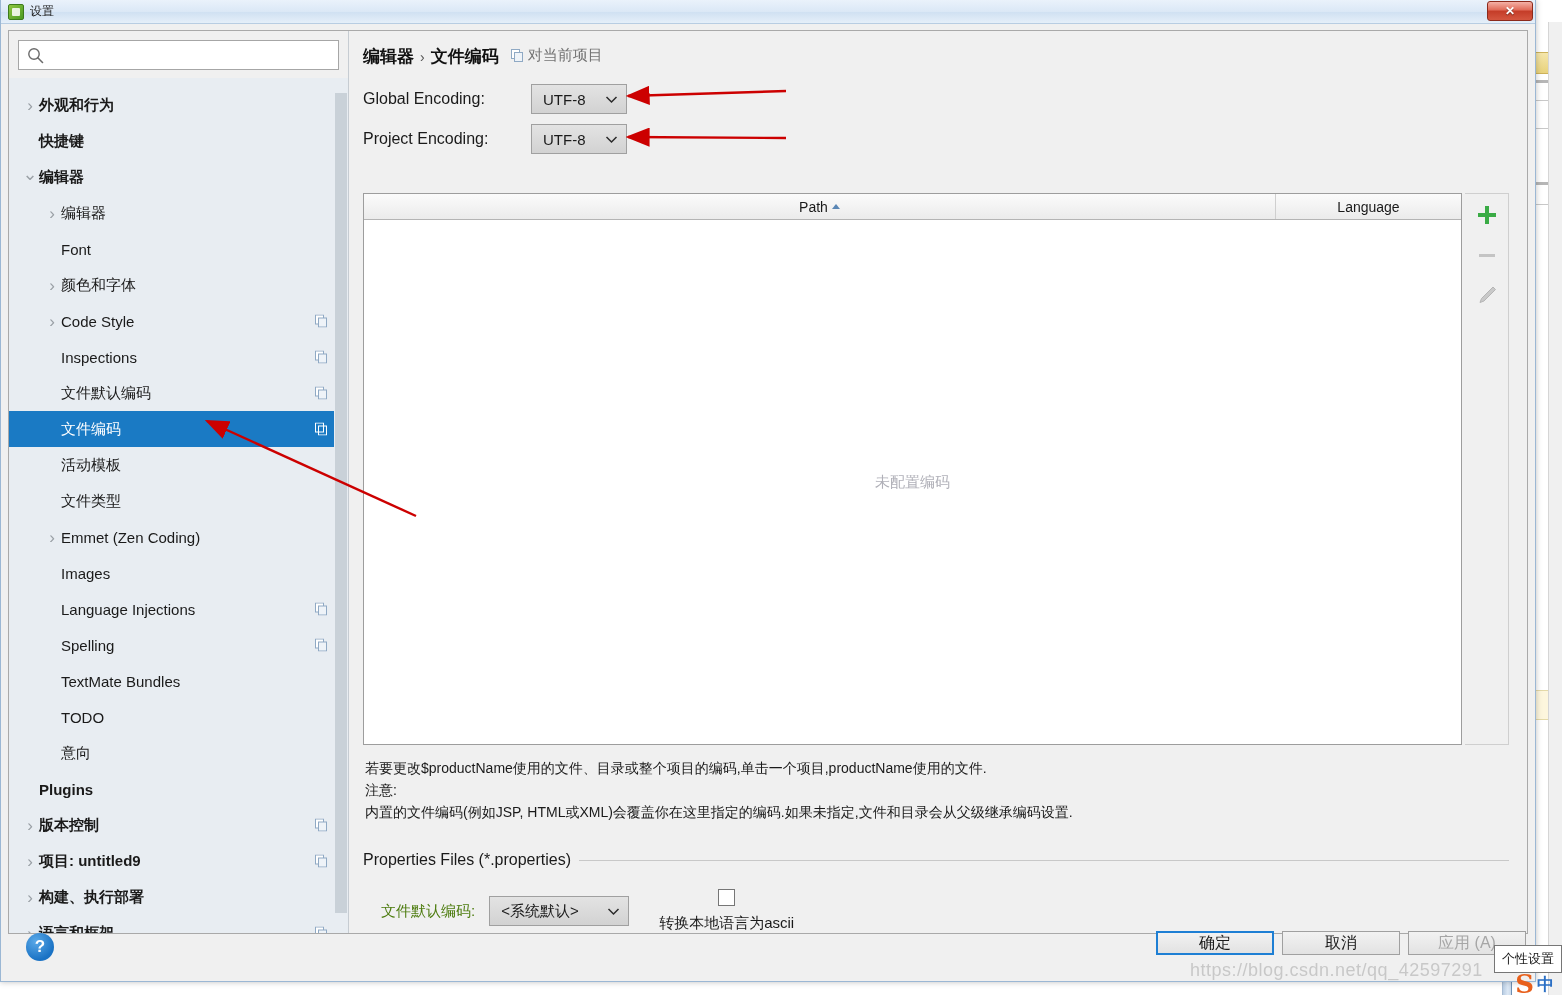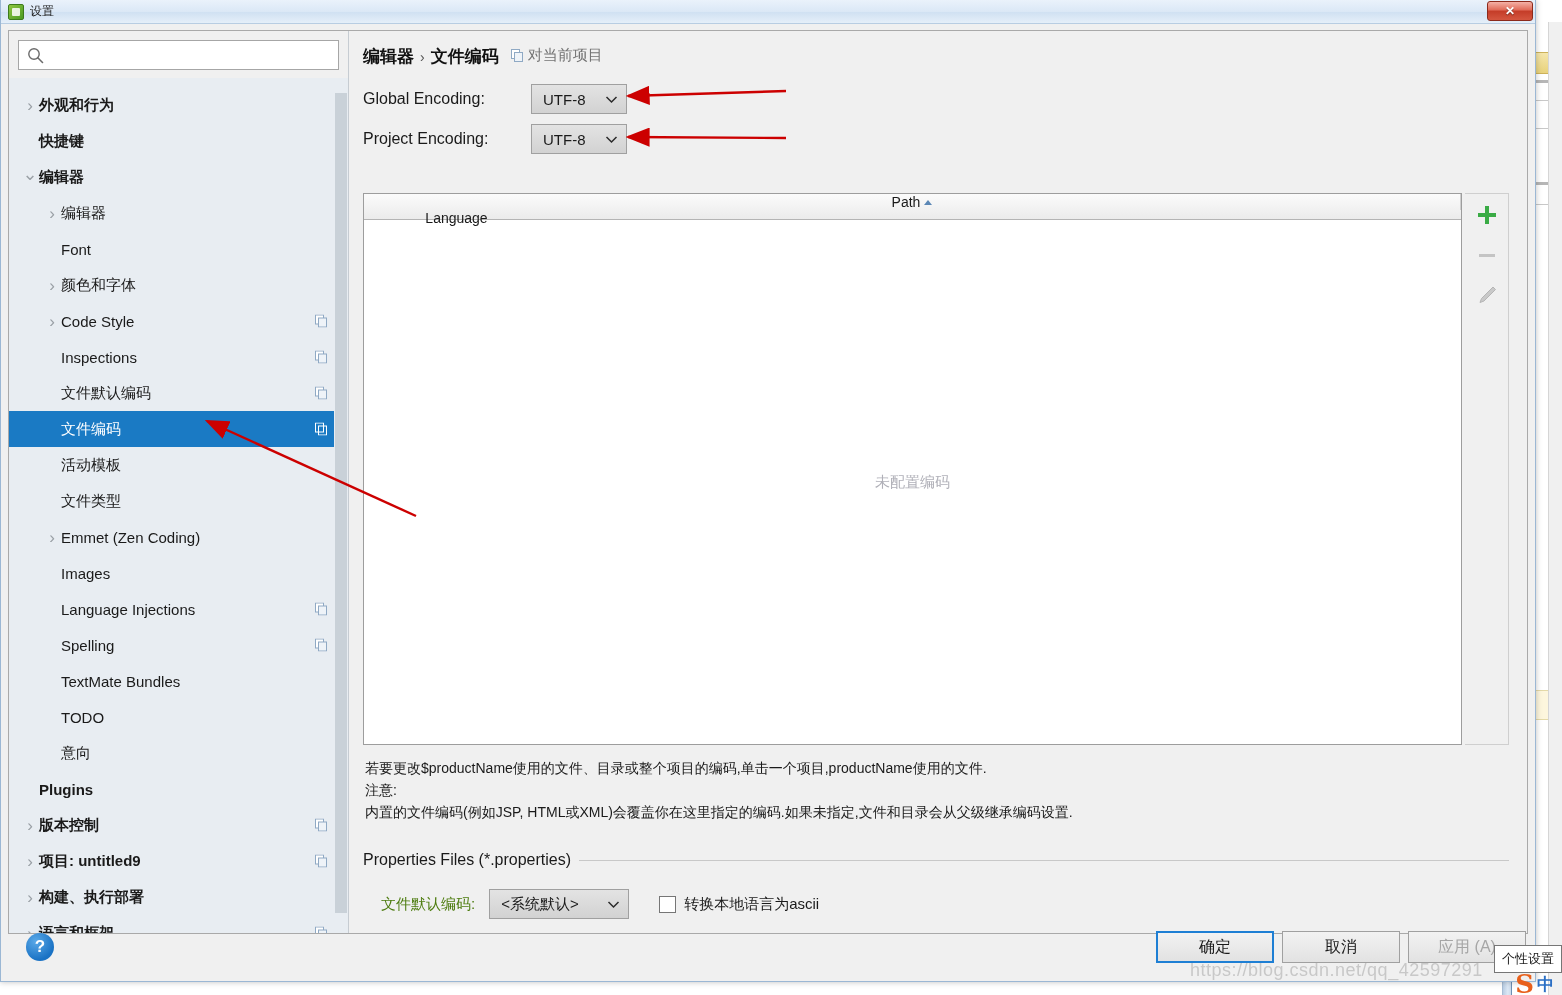--- a/index.html
+++ b/index.html
@@ -208,21 +208,20 @@
     flex: 1;
     background: #ffffff;
     border: 1px solid #9d9d9d;
     display: flex; flex-direction: column;
     position: relative;
   }
   .table-head {
     height: 26px; display: flex;
     background: linear-gradient(180deg,#fbfbfb,#ebebeb);
     border-bottom: 1px solid #b4b4b4;
-    flex-direction: column;
   }
   .th {
     display: flex; align-items: center; justify-content: center;
     font-size: 14px; color: #1a1a1a;
     gap: 4px;
   }
   .th.path { flex: 1; border-right: 1px solid #cfcfcf; }
   .th.enc { width: 185px; }
   .sort-caret { width: 0; height: 0; border-left: 4px solid transparent; border-right: 4px solid transparent; border-bottom: 5px solid #5b87b5; }
   .table-body {
@@ -258,41 +257,41 @@
 
   .props-row {
     position: absolute; left: 14px; top: 858px;
     display: flex; align-items: center; gap: 14px;
   }
   .props-label { font-size: 15px; color: #4d7c0f; margin-left: 18px; }
   .checkbox {
     width: 17px; height: 17px; background: #fff;
     border: 1px solid #767676;
   }
-  .cb-wrap { display: flex; align-items: center; gap: 8px; margin-left: 16px; cursor: pointer; }
+  .cb-wrap { display: flex; align-items: center; gap: 8px; margin-left: 16px; cursor: pointer; flex-direction: column; }
   .cb-label { font-size: 15px; color: #1a1a1a; }
 
   
   .footer {
     position: absolute; left: 7px; right: 7px; bottom: 6px; height: 44px;
   }
   .help-btn {
     position: absolute; left: 18px; top: 2px;
     width: 28px; height: 28px; border-radius: 50%;
     background: radial-gradient(circle at 35% 30%, #5aa9e8, #1a72c4 70%);
     color: #fff; font-size: 17px; font-weight: bold;
     display: flex; align-items: center; justify-content: center;
     cursor: pointer;
   }
   .btn-row {
     position: absolute; right: 2px; top: 0;
     display: flex; gap: 8px;
   }
   .btn {
-    width: 118px; height: 32px;
+    width: 118px; height: 24px;
     background: linear-gradient(180deg,#f2f2f2,#e2e2e2);
     border: 1px solid #a0a0a0;
     font-size: 16px; color: #1a1a1a;
     display: flex; align-items: center; justify-content: center;
     cursor: pointer;
   }
   .btn.default {
     border: 2px solid #1e7fd4;
   }
   .btn.disabled { color: #a6a6a6; cursor: default; }

